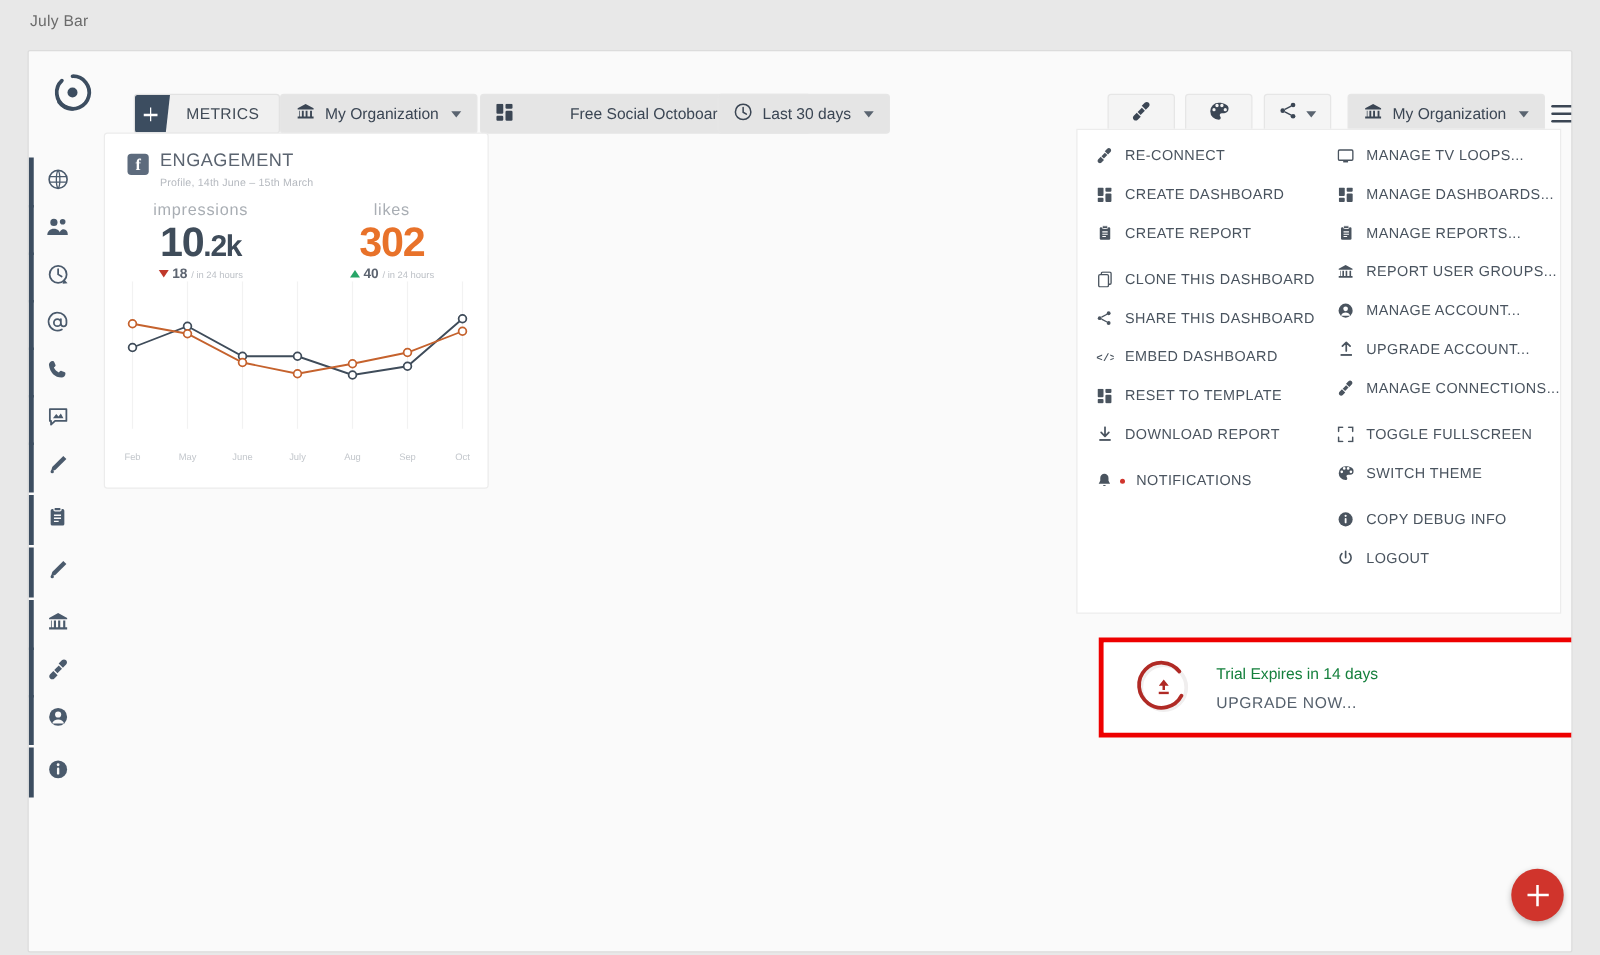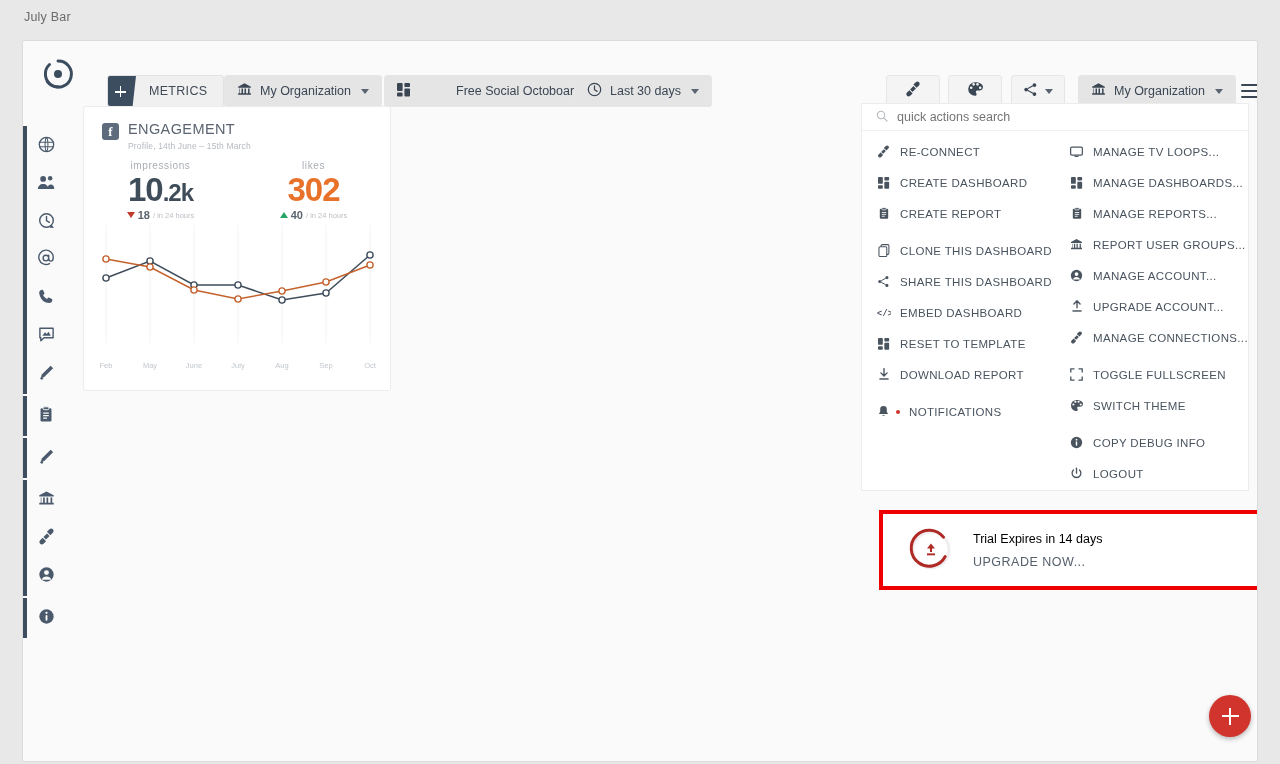--- a/index.html
+++ b/index.html
@@ -110,21 +110,21 @@
     width:17px; height:17px; border-radius:3px; background:#5d6b7d;
     color:#fff; font-size:13px; font-weight:bold; font-family:"Liberation Serif", serif;
     display:flex; align-items:center; justify-content:center; margin-top:2px;
     flex:none;
   }
   .card-title { font-size:14.5px; color:#5b6470; letter-spacing:.4px; line-height:1.15; }
   .card-sub { font-size:8.5px; color:#b5b9bf; margin-top:3px; letter-spacing:.15px; }
 
   .kpis { display:flex; margin-top:9px; }
   .kpi { flex:1; text-align:center; }
-  .kpi .kpi-label { font-size:10px; color:#a9aeb4; letter-spacing:.6px; }
+  .kpi .kpi-label { font-size:13px; color:#a9aeb4; letter-spacing:.6px; }
   .kpi .kpi-value { font-size:33px; font-weight:bold; line-height:1.05; margin-top:2px; letter-spacing:-1px; }
   .kpi .kpi-value .suffix { font-size:24px; }
   .kpi.dark .kpi-value { color:#3f4c5a; }
   .kpi.orange .kpi-value { color:#e8722a; }
   .kpi .kpi-delta {
     margin-top:2px; font-size:9px; color:#5c6470;
     display:flex; align-items:center; justify-content:center; gap:3px;
   }
   .kpi .kpi-delta .num { font-weight:bold; font-size:11px; }
   .kpi .kpi-delta .unit { color:#bcc0c6; font-size:7.5px; }
@@ -162,21 +162,21 @@
   .trial-outline {
     position:absolute; left:856px; top:469px; width:404px; height:80px;
     border:4px solid #ee0000;
   }
   .trial-inner {
     position:absolute; inset:0; background:#fff;
     display:flex; align-items:center; padding-left:26px; gap:20px;
   }
   .trial-ring { width:44px; height:44px; flex:none; position:relative; }
   .trial-texts { display:flex; flex-direction:column; gap:9px; }
-  .trial-title { font-size:12.5px; color:#000000; }
+  .trial-title { font-size:12.5px; color:#15803d; }
   .trial-cta { font-size:12.5px; color:#55606c; letter-spacing:.5px; cursor:pointer; }
 
   
   .fab {
     position:absolute; left:1186px; top:654px; width:42px; height:42px;
     border-radius:50%; background:#d0342c; cursor:pointer;
     box-shadow:0 2px 5px rgba(0,0,0,.28);
   }
   .fab::before,.fab::after{ content:""; position:absolute; background:#fff; }
   .fab::before{ width:17px;height:2px; left:12.5px; top:20px; }
@@ -484,29 +484,20 @@
             <text x="110" y="143" text-anchor="middle" font-size="7.5" fill="#c3c7cc" font-family="Liberation Sans, sans-serif">June</text>
             <text x="154" y="143" text-anchor="middle" font-size="7.5" fill="#c3c7cc" font-family="Liberation Sans, sans-serif">July</text>
             <text x="198" y="143" text-anchor="middle" font-size="7.5" fill="#c3c7cc" font-family="Liberation Sans, sans-serif">Aug</text>
             <text x="242" y="143" text-anchor="middle" font-size="7.5" fill="#c3c7cc" font-family="Liberation Sans, sans-serif">Sep</text>
             <text x="286" y="143" text-anchor="middle" font-size="7.5" fill="#c3c7cc" font-family="Liberation Sans, sans-serif">Oct</text>
           </svg>
       </div>
     </div>
 
     <div class="qa-panel">
-      <div class="qa-search">
-        <span>
-          <svg width="12" height="12" viewBox="0 0 14 14">
-              <circle cx="5.8" cy="5.8" r="4.3" fill="none" stroke="#b3b7bc" stroke-width="1.2"></circle>
-              <path d="M9.1 9.1 13 13" stroke="#b3b7bc" stroke-width="1.2" stroke-linecap="round"></path>
-            </svg>
-        </span>
-        <input type="text" placeholder="quick actions search" style="">
-      </div>
       <div class="qa-cols">
         <div class="qa-col" id="qa-left">
             <div class="qa-item">
               <span class="ic">
                 <svg width="13" height="13" viewBox="0 0 16 16">
                   <path d="M4.4 9.2 2 11.6c-.9.9-.9 2.3 0 3.2s2.3.9 3.2 0l2.4-2.4z" fill="#4a545f"></path>
                   <path d="M11.6 6.8 14 4.4c.9-.9.9-2.3 0-3.2s-2.3-.9-3.2 0L8.4 3.6z" fill="#4a545f"></path>
                   <path d="M5.1 8.5 8.5 5.1l2.4 2.4L7.5 10.9z" fill="#4a545f"></path>
                 </svg>
               </span>

